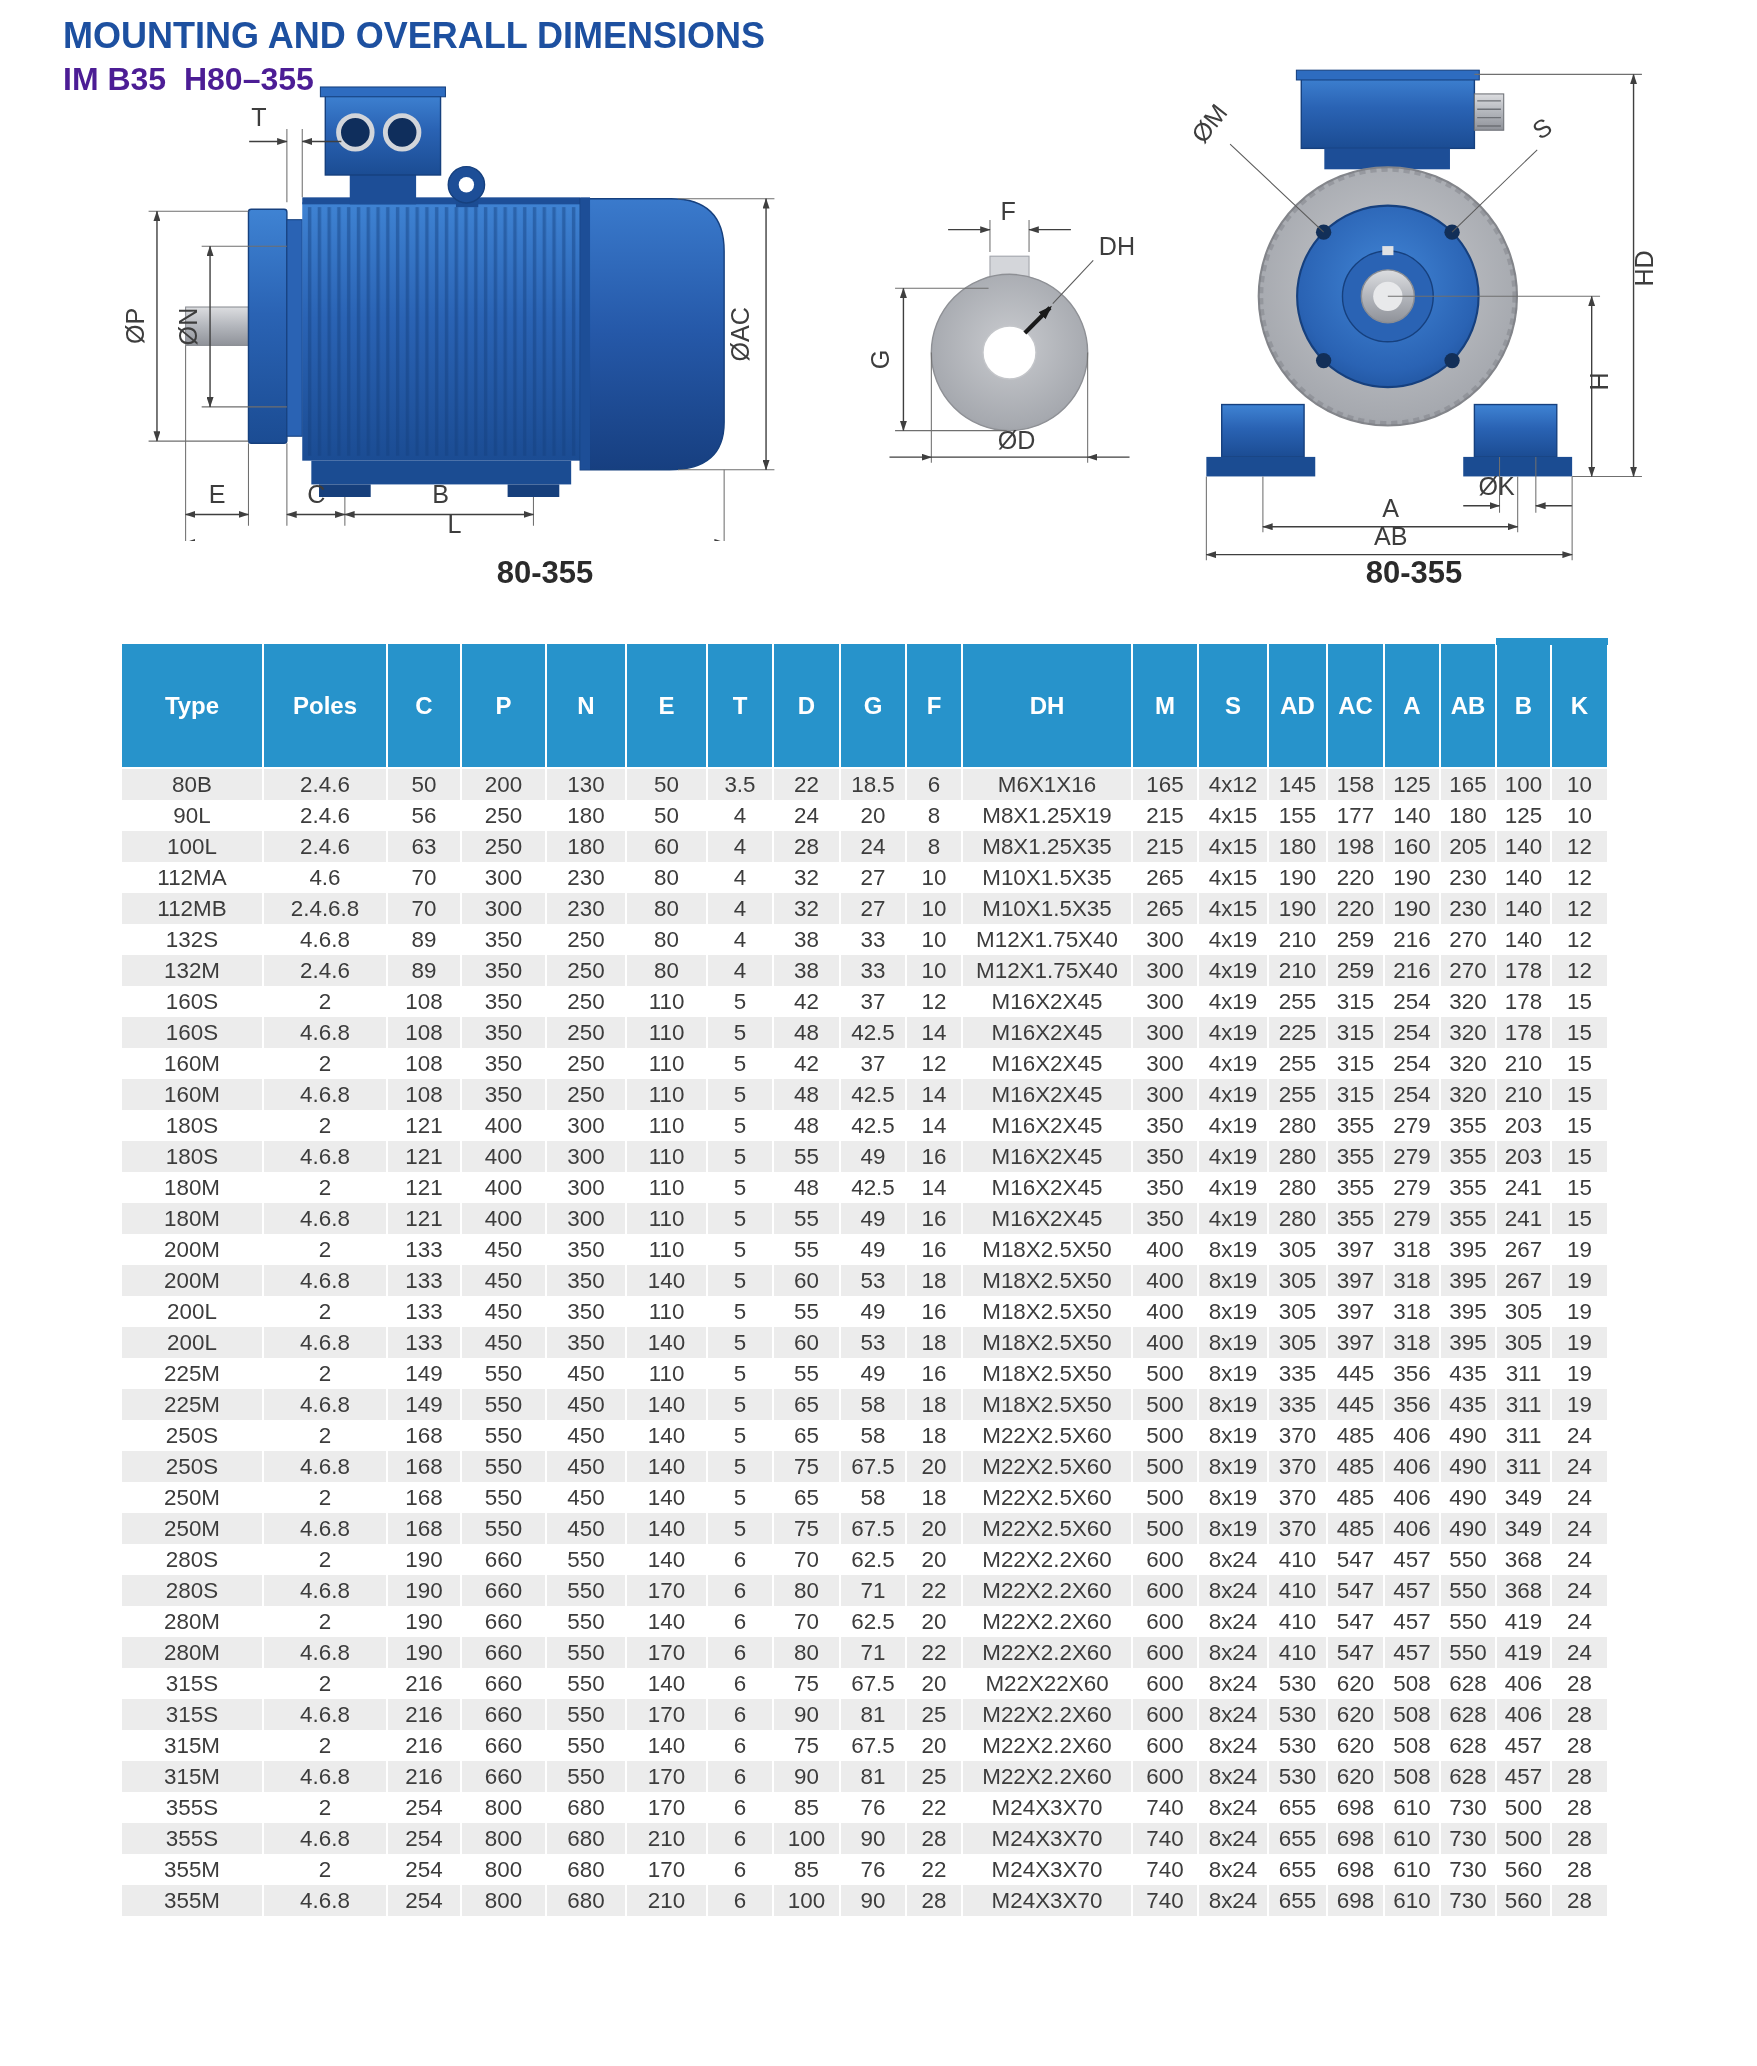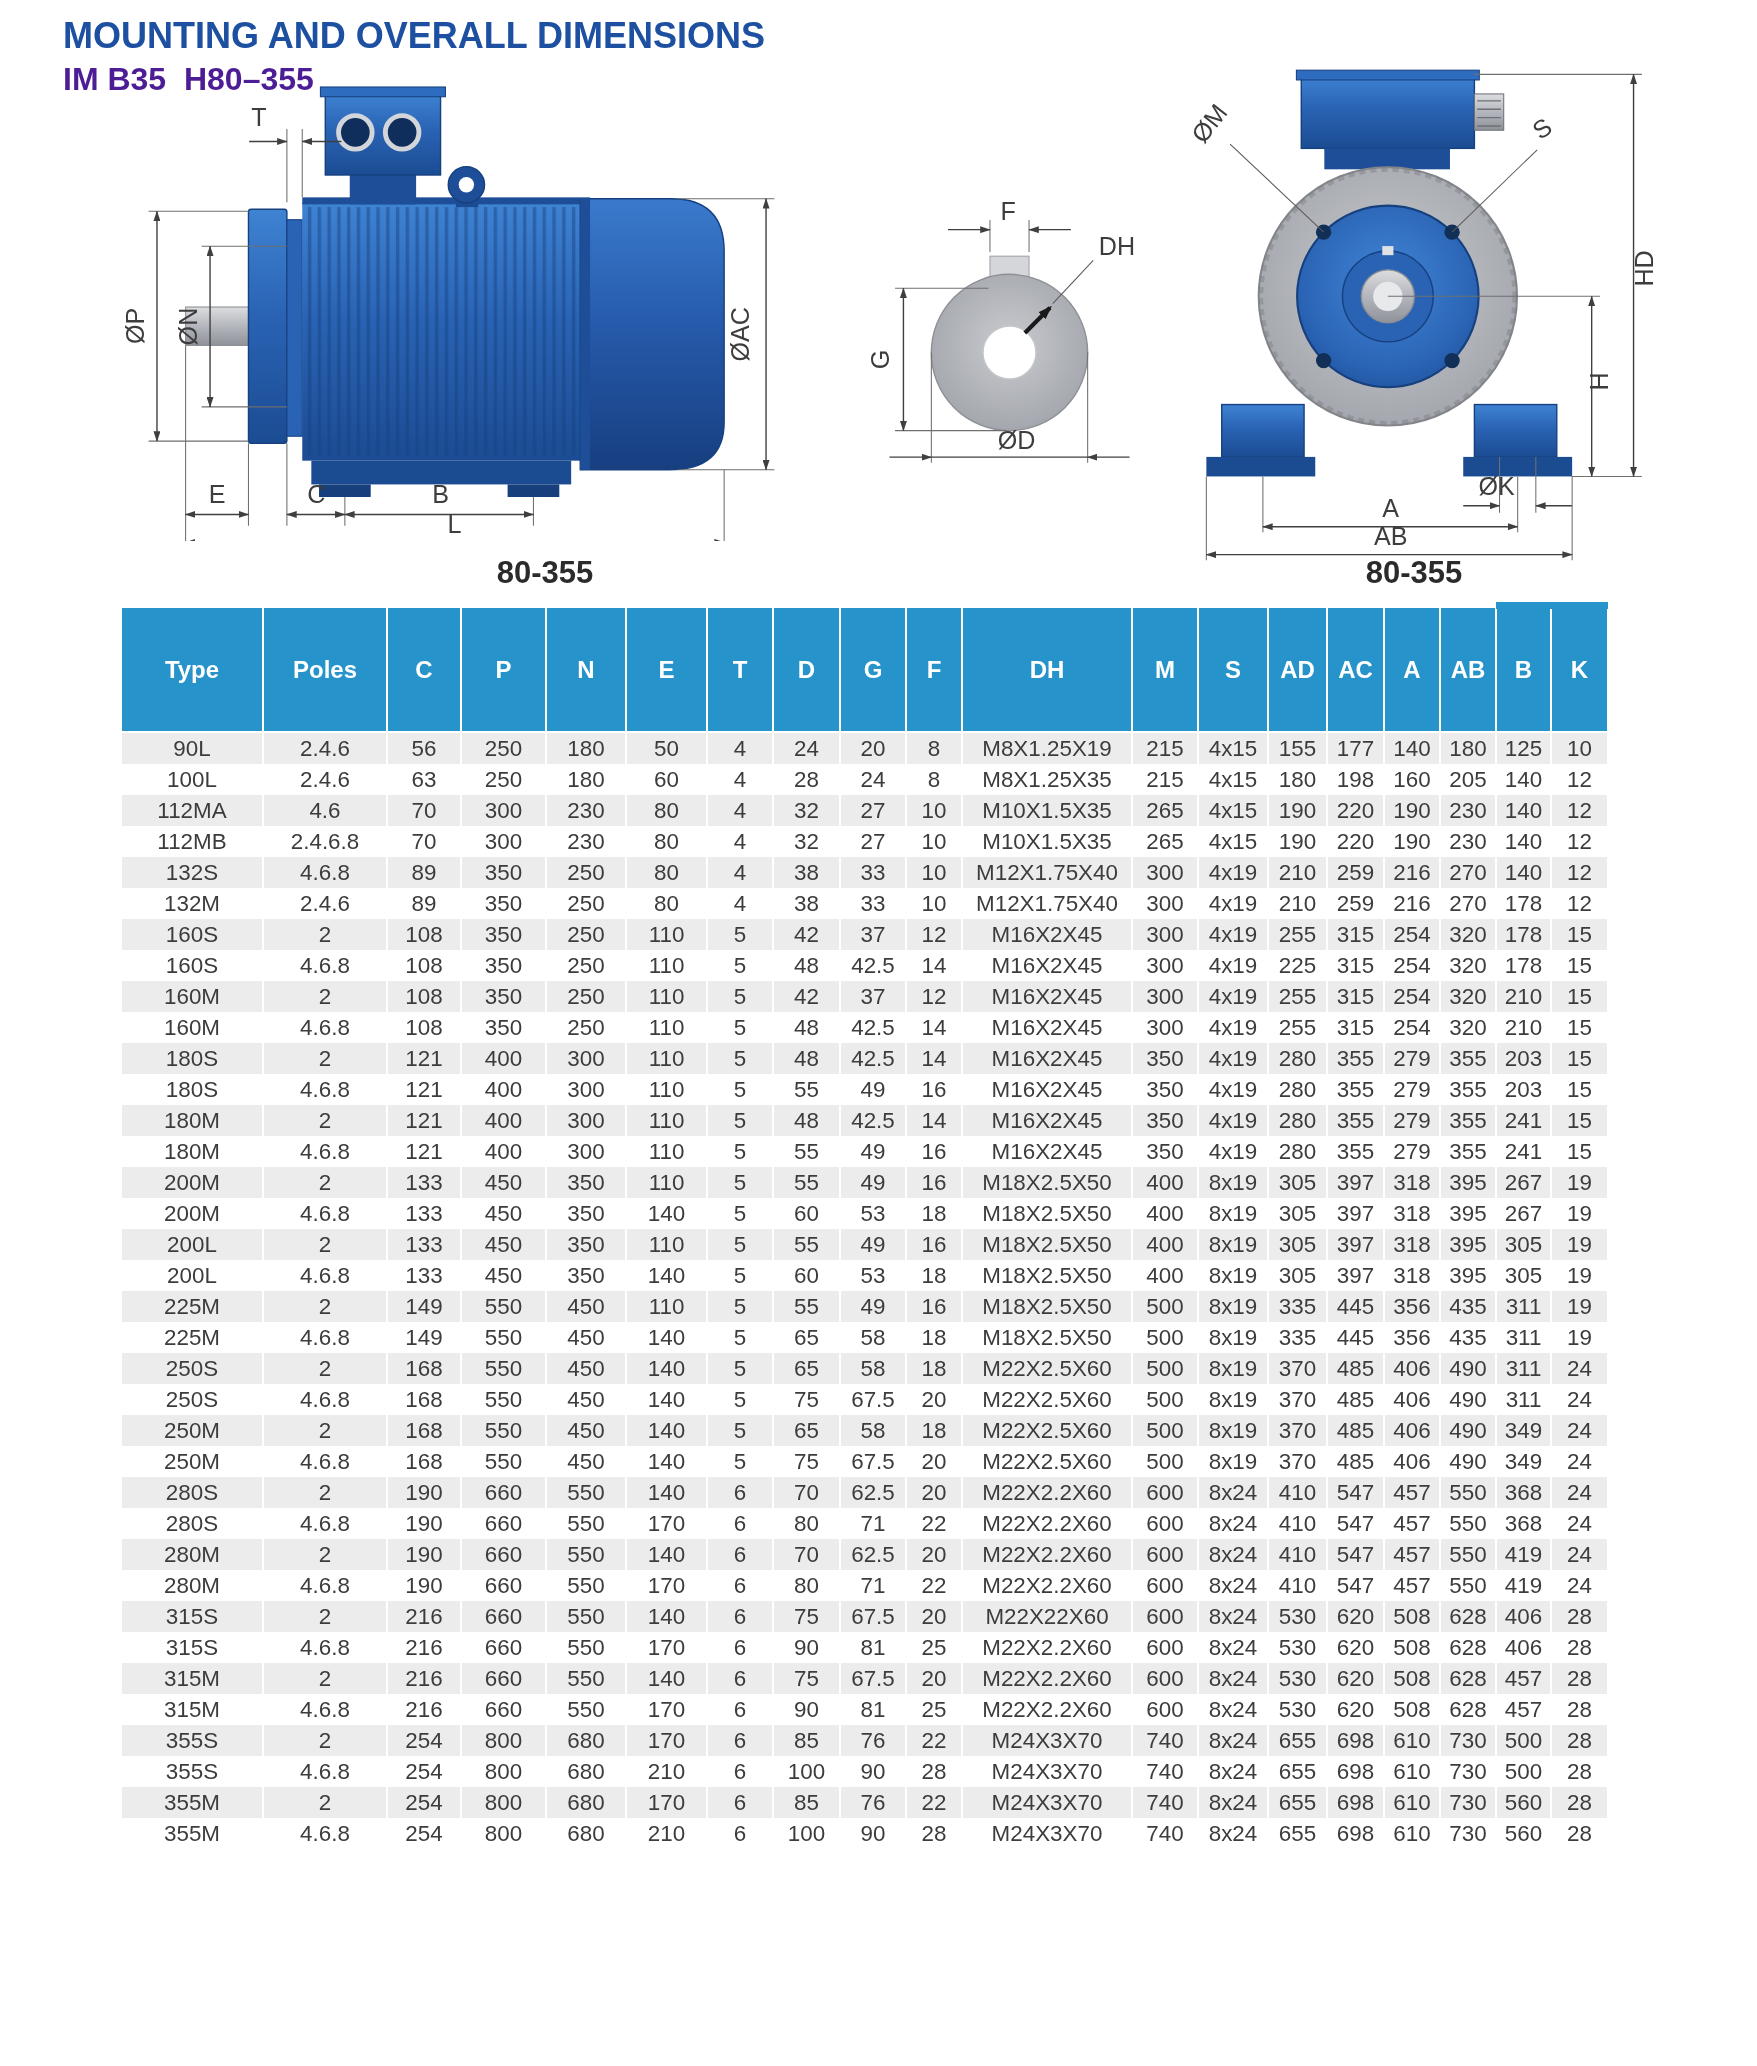--- a/index.html
+++ b/index.html
@@ -14,21 +14,21 @@
   .drawing{position:absolute;}
   .caption{position:absolute;font-size:31px;font-weight:bold;color:#2b2b2b;
            text-align:center;transform:translateX(-50%);margin-left:24px;}
 
   svg text{font-family:"Liberation Sans",sans-serif;}
   .dimlabel{font-size:36px;fill:#3d3d3d;}
   .dim{stroke:#3f3f3f;stroke-width:2;fill:none;}
   .ext{stroke:#6f6f6f;stroke-width:1.5;fill:none;}
   .lead{stroke:#5a5a5a;stroke-width:1.5;fill:none;}
 
-  .tablewrap{position:absolute;left:122px;top:608px;width:1486px;}
+  .tablewrap{position:absolute;left:122px;top:644px;width:1486px;}
   .header-step{position:absolute;left:1374px;top:-5.6px;width:112px;height:7px;background:#2793cb;}
   table{border-collapse:collapse;table-layout:fixed;width:1486px;}
   th{background:#2793cb;color:#ffffff;font-size:24px;font-weight:bold;height:123px;
      border-right:2.1px solid #ffffff;border-bottom:2.1px solid #ffffff;text-align:center;vertical-align:middle;padding:0;}
   td{font-size:22.4px;color:#3c3c3c;height:31px;text-align:center;vertical-align:middle;
      border-right:2.1px solid #ffffff;padding:0;white-space:nowrap;overflow:hidden;}
   tbody tr:nth-child(odd) td{background:#ececec;}
   tbody tr:nth-child(even) td{background:#ffffff;}
 </style>
 </head>
@@ -265,20 +265,41 @@
             <th>AD</th>
             <th>AC</th>
             <th>A</th>
             <th>AB</th>
             <th>B</th>
             <th>K</th>
           </tr>
       </thead>
       <tbody>
           <tr>
+            <td>80B</td>
+            <td>2.4.6</td>
+            <td>50</td>
+            <td>200</td>
+            <td>130</td>
+            <td>50</td>
+            <td>3.5</td>
+            <td>22</td>
+            <td>18.5</td>
+            <td>6</td>
+            <td>M6X1X16</td>
+            <td>165</td>
+            <td>4x12</td>
+            <td>145</td>
+            <td>158</td>
+            <td>125</td>
+            <td>165</td>
+            <td>100</td>
+            <td>10</td>
+          </tr>
+          <tr>
             <td>90L</td>
             <td>2.4.6</td>
             <td>56</td>
             <td>250</td>
             <td>180</td>
             <td>50</td>
             <td>4</td>
             <td>24</td>
             <td>20</td>
             <td>8</td>

